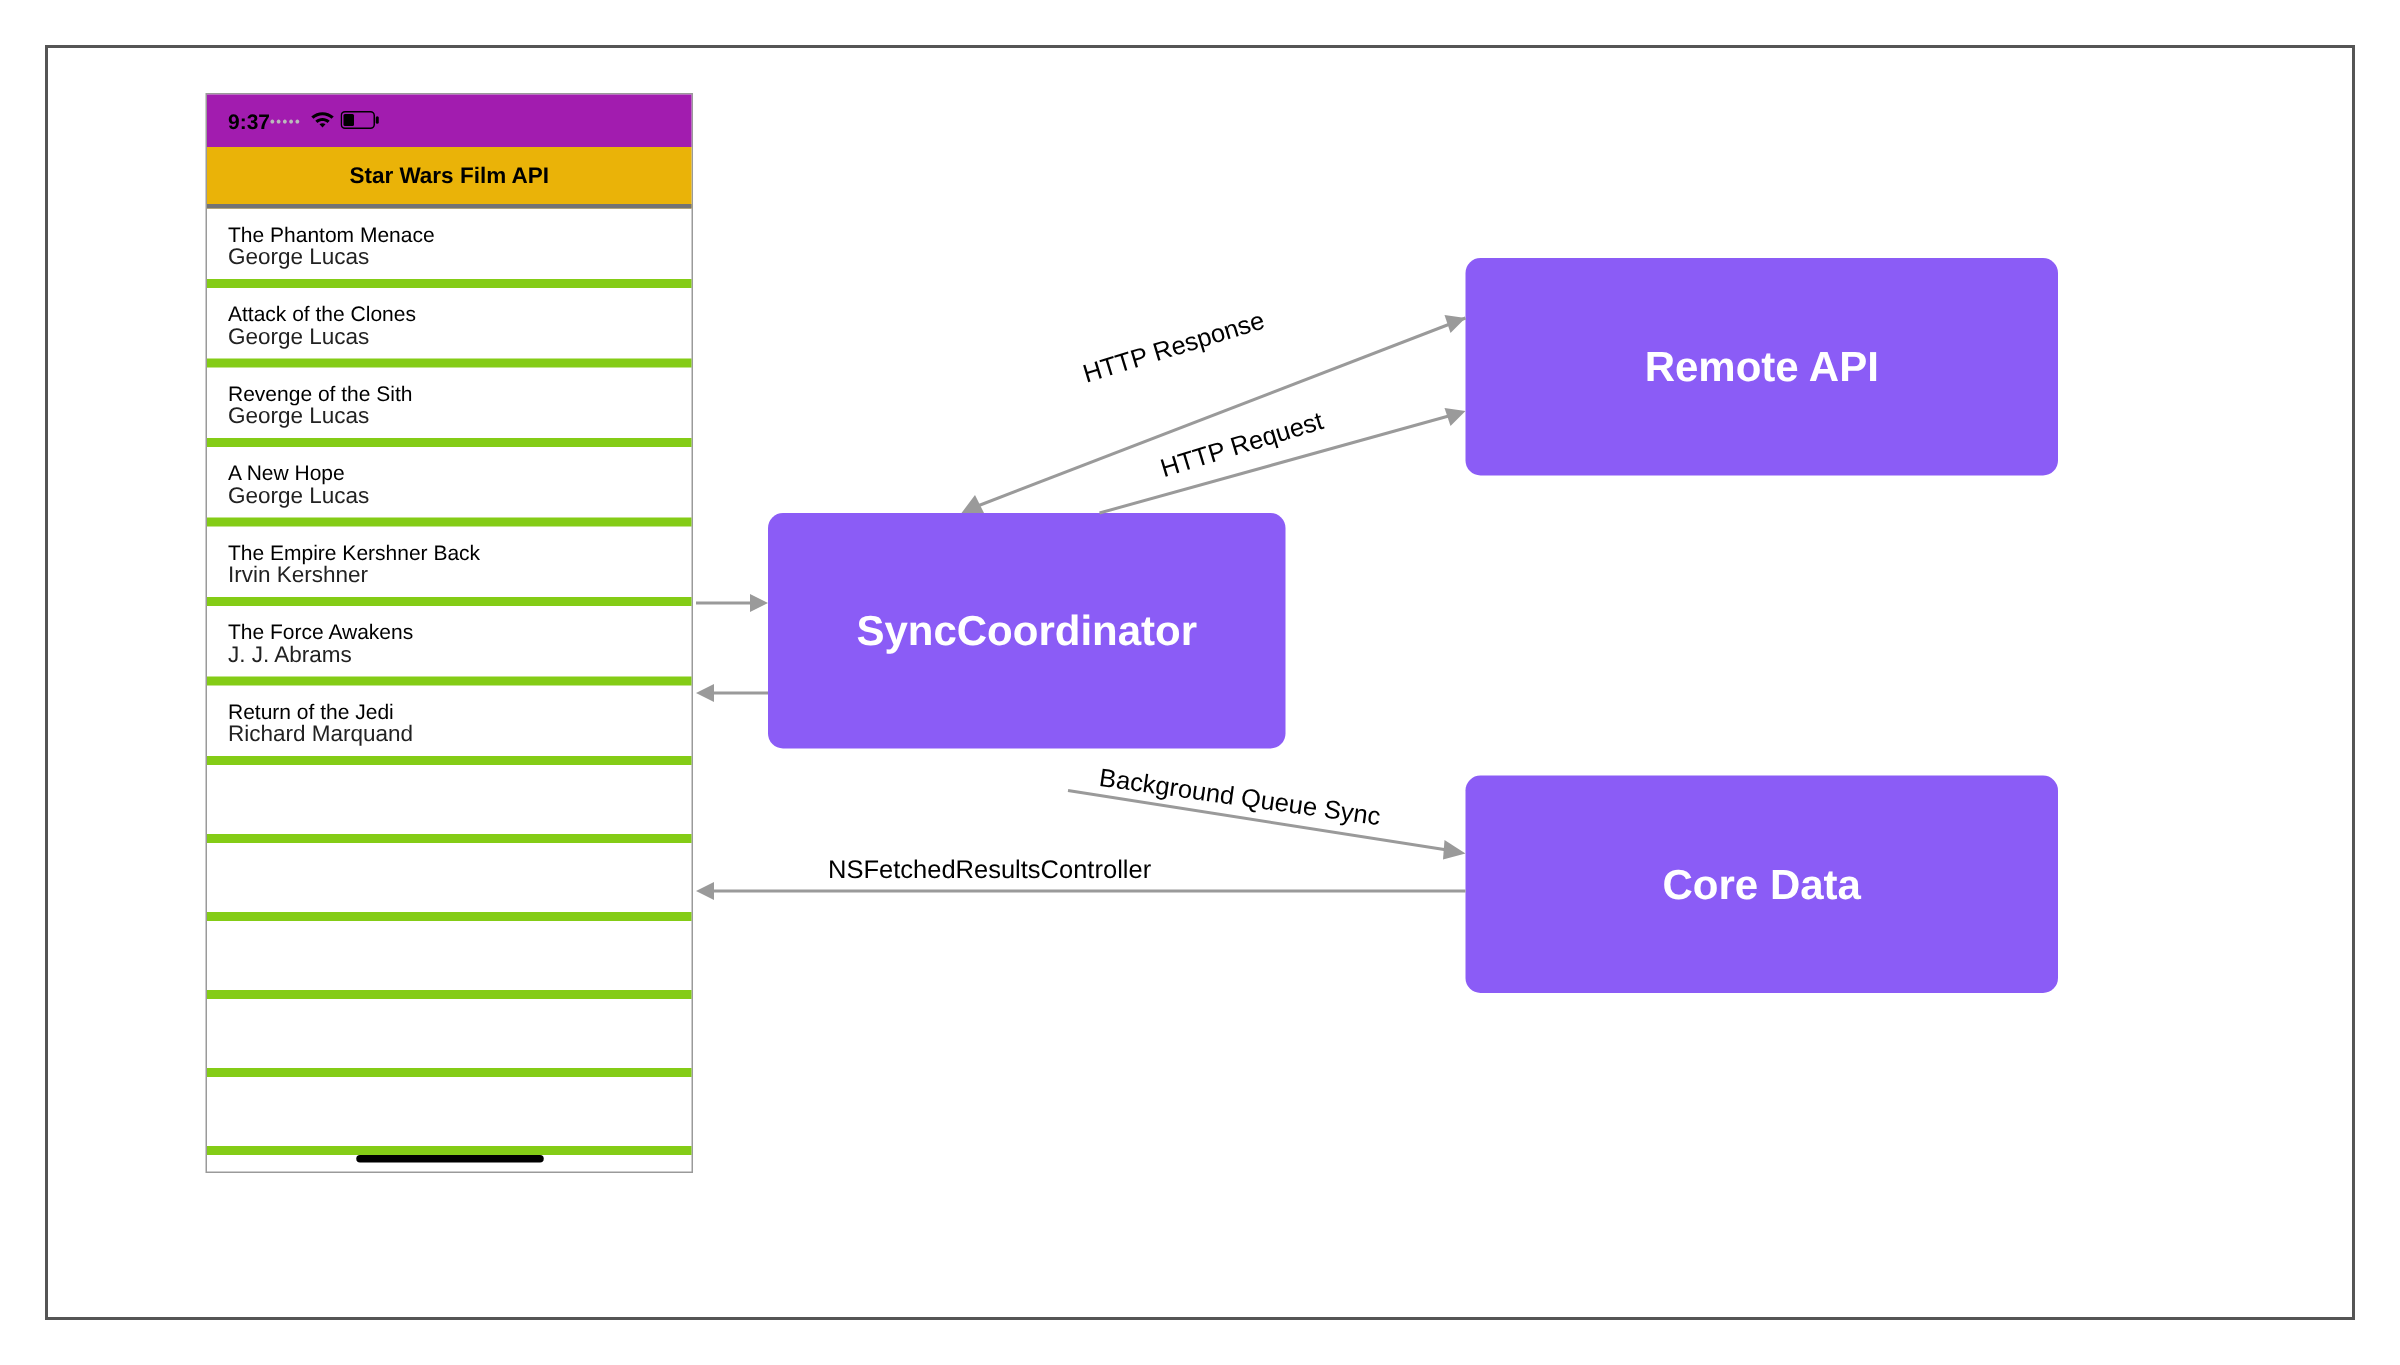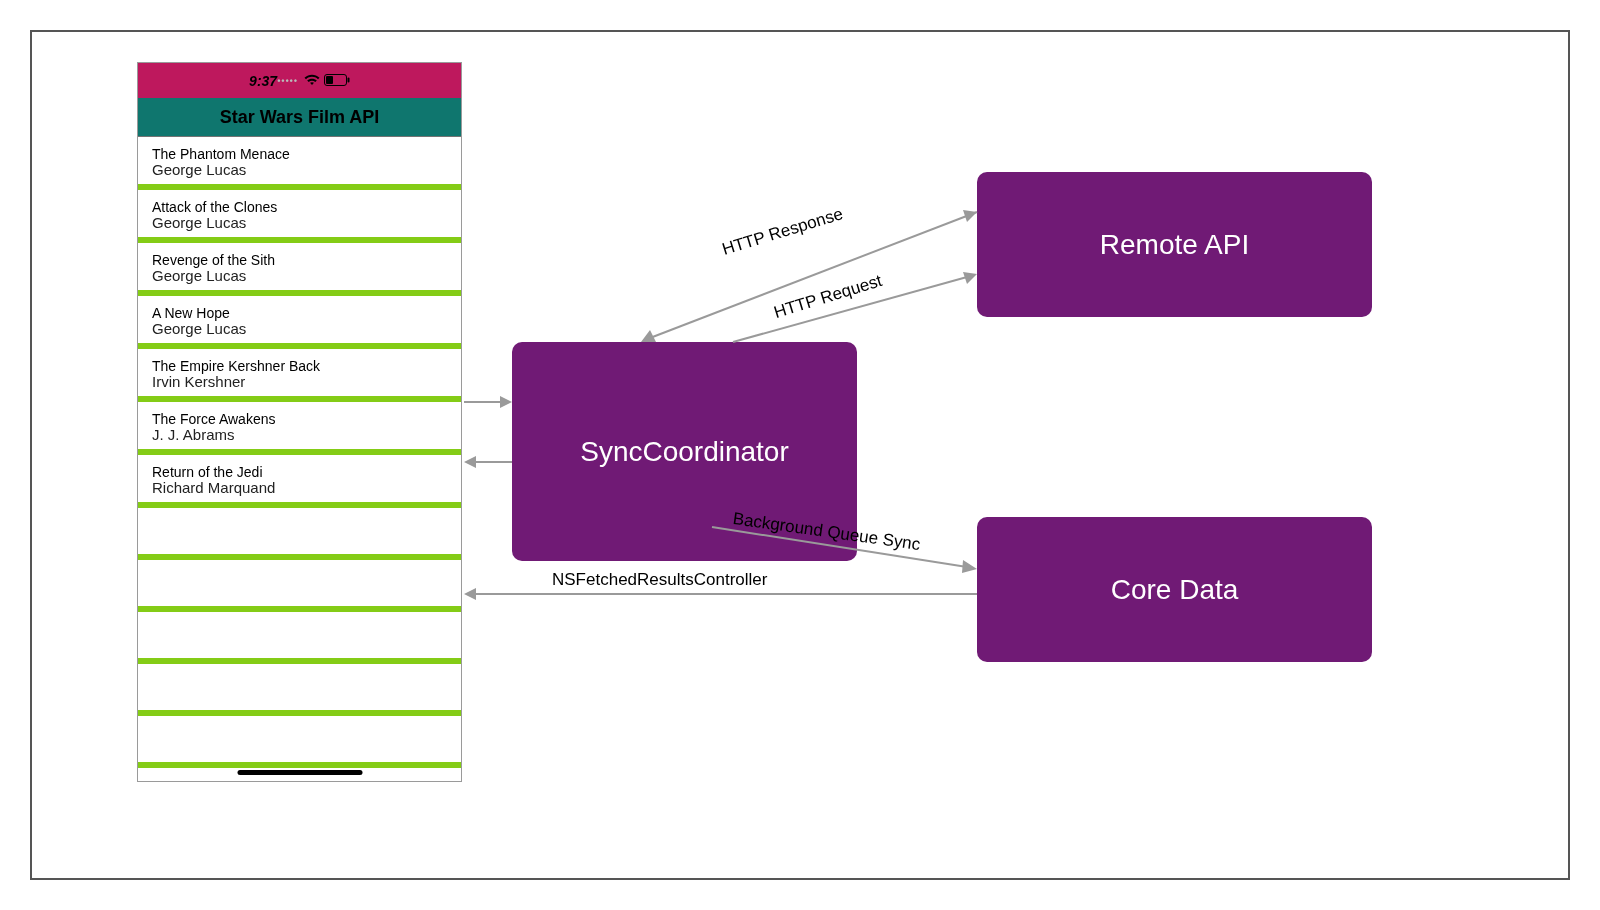--- a/index.html
+++ b/index.html
@@ -28,39 +28,38 @@
     width: 325px;
     height: 720px;
     border: 1px solid #9a9a9a;
     box-sizing: border-box;
     background: #ffffff;
   }
   .status-bar {
     height: 35px;
     display: flex;
     align-items: center;
-    justify-content: center;
+    justify-content: flex-start;
     padding: 0 14px;
     font-size: 14px;
     font-weight: 600;
-    background: #be185d;
-    font-style: italic;
+    background: #a21caf;
   }
   .status-right { display:flex; align-items:center; gap:4px; }
   .dots { letter-spacing:1px; color:#bbb; font-size:9px; margin-right:2px;}
   .wifi-icon, .battery-icon { display:inline-block; }
   .nav-bar {
     height: 38px;
     display:flex;
     align-items:center;
     justify-content:center;
-    border-bottom:1px solid #737373;
-    background:#0f766e;
+    border-bottom:3px solid #737373;
+    background:#eab308;
     font-weight:600;
-    font-size:18px;
+    font-size:15px;
   }
   .list { }
   .row {
     padding: 8px 14px 7px 14px;
     border-bottom: 6px solid #84cc16;
     min-height: 36px;
     box-sizing: border-box;
   }
   .row .title { font-size: 14px; line-height:18px; }
   .row .sub { font-size: 15px; color:#222; line-height:14px; }
@@ -71,31 +70,31 @@
     left:50%;
     transform:translateX(-50%);
     width:125px;
     height:5px;
     background:#000;
     border-radius:3px;
   }
   
   .box {
     position:absolute;
-    background:#701a75;
+    background:#8b5cf6;
     color:#fff;
     border-radius:10px;
     display:flex;
     align-items:center;
     justify-content:center;
     font-size:28px;
-    font-weight:400;
+    font-weight:700;
     text-align:right;
   }
-  .sync-box   { left:480px; top:310px; width:345px; height:219px; }
+  .sync-box   { left:480px; top:310px; width:345px; height:157px; }
   .remote-box { left:945px; top:140px; width:395px; height:145px; }
   .core-box   { left:945px; top:485px; width:395px; height:145px; }
   
   .label { position:absolute; font-size:17px; }
   svg.arrows { position:absolute; left:0; top:0; width:1540px; height:850px; pointer-events:none; }
   .arrow-line { stroke:#9a9a9a; stroke-width:2; fill:none; }
   .arrow-head { fill:#9a9a9a; }
 </style>
 </head>
 <body>

